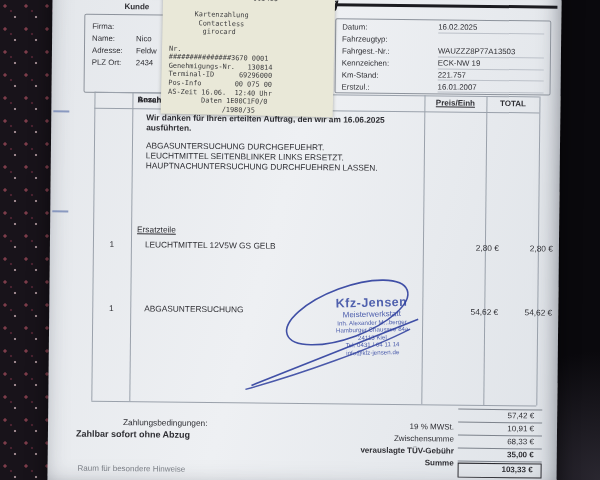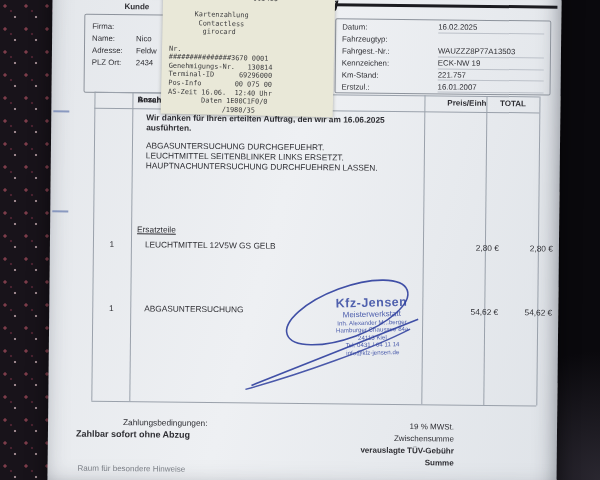--- a/index.html
+++ b/index.html
@@ -137,21 +137,21 @@
   <div class="hline" style="left:43px;top:120px;width:445px;"></div>
   <div class="hline" style="left:43px;top:413px;width:445px;"></div>
   <div class="vline" style="left:43px;top:104px;height:309px;"></div>
   <div class="vline" style="left:81px;top:104px;height:309px;"></div>
   <div class="vline" style="left:373px;top:104px;height:309px;"></div>
   <div class="vline" style="left:435px;top:104px;height:309px;"></div>
   <div class="vline" style="left:488px;top:104px;height:309px;"></div>
 
   <div class="th" style="left:43px;width:18px;text-align:center;margin-left:43px;">Anzahl</div>
   <div class="th" style="left:86px;">Beschreibung</div>
-  <div class="th" style="left:373px;width:62px;text-align:right;">Preis/Einh</div>
+  <div class="th" style="left:373px;width:62px;text-align:center;text-decoration:underline;">Preis/Einh</div>
   <div class="th" style="left:435px;width:53px;text-align:center;">TOTAL</div>
 
   <div class="abs t85 pre-line" style="left:95px;top:124px;width:275px;font-weight:700;">Wir danken für Ihren erteilten Auftrag, den wir am 16.06.2025
 ausführten.</div>
   <div class="abs t85 pre-line" style="left:95px;top:152px;width:275px;">ABGASUNTERSUCHUNG DURCHGEFUEHRT.
 LEUCHTMITTEL SEITENBLINKER LINKS ERSETZT.
 HAUPTNACHUNTERSUCHUNG DURCHFUEHREN LASSEN.</div>
 
   <div class="abs t85" style="left:87px;top:236px;text-decoration:underline;">Ersatzteile</div>
 
@@ -182,20 +182,27 @@
   </svg>
 
   <div class="abs" style="left:150px;top:418px;width:256px;">
     <div class="tot-label"></div>
     <div class="tot-label">19 % MWSt.</div>
     <div class="tot-label">Zwischensumme</div>
     <div class="tot-label bold">verauslagte TÜV-Gebühr</div>
     <div class="tot-label bold">Summe</div>
   </div>
 
+  <div class="abs" style="left:410px;top:417px;width:84px;">
+    <div class="tot-val" style="border-top:1px solid #7d838c;">57,42 €</div>
+    <div class="tot-val">10,91 €</div>
+    <div class="tot-val">68,33 €</div>
+    <div class="tot-val bold">35,00 €</div>
+    <div class="tot-val bold" id="summe-cell">103,33 €</div>
+  </div>
 
   <div class="abs t85" style="left:28px;top:429px;margin-left:47px;">Zahlungsbedingungen:</div>
   <div class="abs" style="left:28px;top:441px;font-size:9px;font-weight:700;">Zahlbar sofort ohne Abzug</div>
 
   <div class="abs t8" style="left:30px;top:476px;color:#7a7e85;">Raum für besondere Hinweise</div>
 
   <div id="sticker">
     <pre>Trace-Nr.           003416
 
       Kartenzahlung

